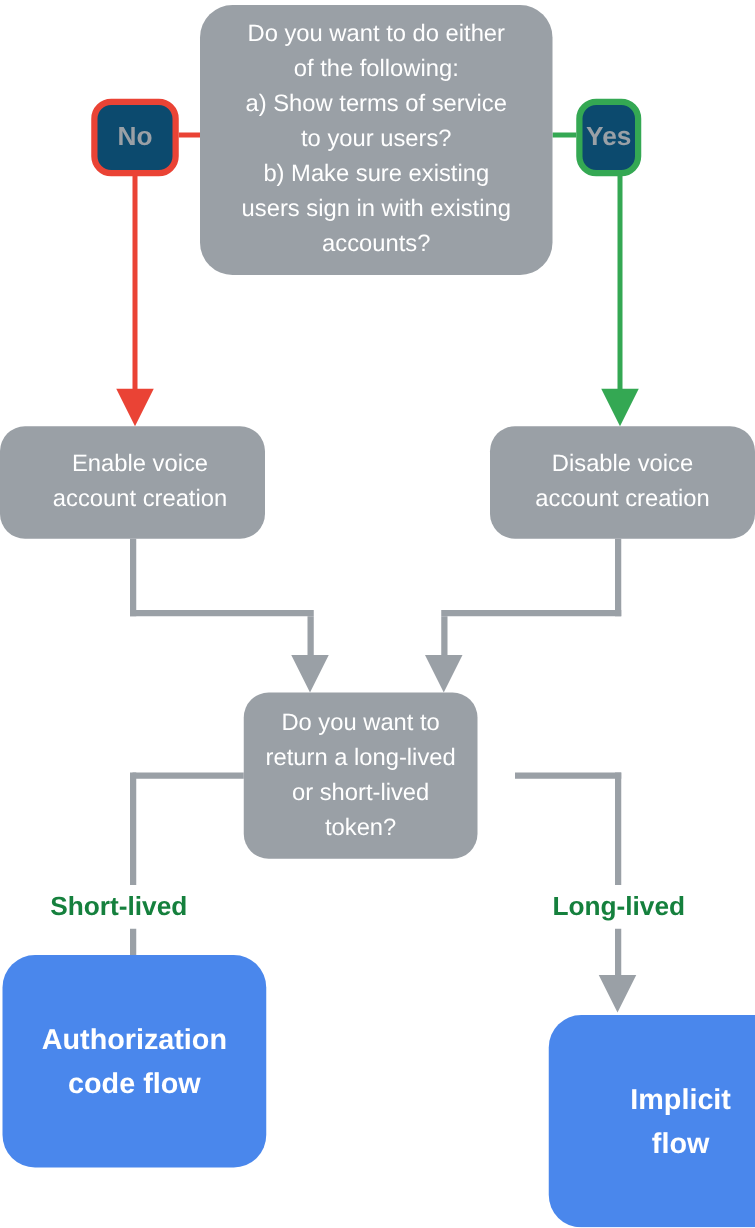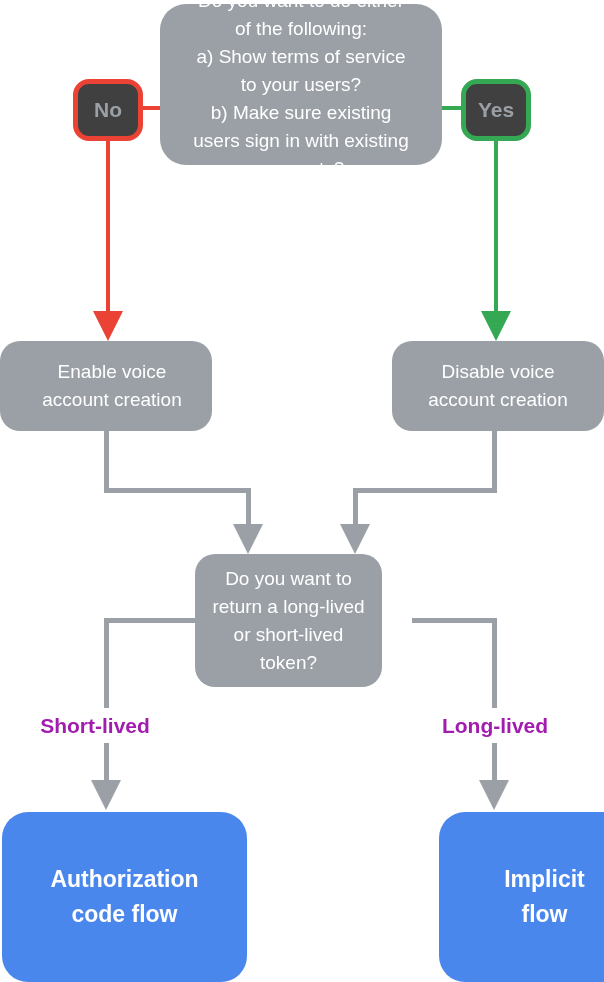--- a/index.html
+++ b/index.html
@@ -21,50 +21,50 @@
     box-sizing: border-box;
     z-index: 1;
   }
   .gray-node {
     background: #9AA0A6;
     color: #ffffff;
     font-size: 19px;
     line-height: 28px;
     font-weight: 400;
   }
-  .top-question   { left: 160px; top: 4px;   width: 282px; height: 161px; border-radius: 26px; padding: 0 8px; }
+  .top-question   { left: 160px; top: 4px;   width: 282px; height: 216px; border-radius: 26px; padding: 0 8px; }
   .enable-box     { left: 0px;   top: 341px; width: 212px; height: 90px;  border-radius: 20px; padding-left: 12px; }
   .disable-box    { left: 392px; top: 341px; width: 212px; height: 90px;  border-radius: 20px; }
   .token-question { left: 195px; top: 554px; width: 187px; height: 133px; border-radius: 20px; }
   .blue-node {
     background: #4A87EC;
     color: #ffffff;
     font-size: 23px;
     line-height: 35px;
     font-weight: 700;
     border-radius: 26px;
   }
-  .auth-code { left: 2px;   top: 812px; width: 245px; height: 170px; }
+  .auth-code { left: 2px;   top: 764px; width: 211px; height: 170px; }
   .implicit  { left: 391px; top: 812px; width: 211px; height: 170px; margin-left: 48px; }
 
   .badge {
     position: absolute;
-    background: #404040;
+    background: #0c4a6e;
     display: flex;
     align-items: center;
     justify-content: center;
     color: #9AA0A6;
     font-size: 21px;
     font-weight: 700;
     border-radius: 16px;
     box-sizing: border-box;
     z-index: 2;
   }
   .badge-no  { left: 73px;  top: 79px; width: 70px; height: 62px; border: 5px solid #EA4335; }
-  .badge-yes { left: 461px; top: 79px; width: 70px; height: 62px; border: 5px solid #34A853; }
+  .badge-yes { left: 461px; top: 79px; width: 52px; height: 62px; border: 5px solid #34A853; }
 
   .line { position: absolute; background: #9AA0A6; z-index: 0; }
   .line-red   { background: #EA4335; }
   .line-green { background: #34A853; }
 
   .arrow {
     position: absolute;
     width: 0; height: 0;
     border-left: 15px solid transparent;
     border-right: 15px solid transparent;
@@ -97,21 +97,21 @@
   .tl-h { left: 106px; top: 618px; width: 89px; height: 5px; }
   .tl-v { left: 104px; top: 618px; width: 5px;  height: 162px; }
   .tl-a { left: 91px;  top: 780px; }
   .tr-h { left: 412px; top: 618px; width: 85px; height: 5px; }
   .tr-v { left: 492px; top: 618px; width: 5px;  height: 162px; }
   .tr-a { left: 479px; top: 780px; }
 
   .pill-label {
     position: absolute;
     background: #ffffff;
-    color: #a21caf;
+    color: #15803d;
     font-size: 21px;
     font-weight: 700;
     display: flex;
     align-items: center;
     justify-content: center;
     z-index: 3;
   }
   .label-short { left: 20px;  top: 708px; width: 150px; height: 35px; }
   .label-long  { left: 410px; top: 708px; width: 170px; height: 35px; }
 </style>

